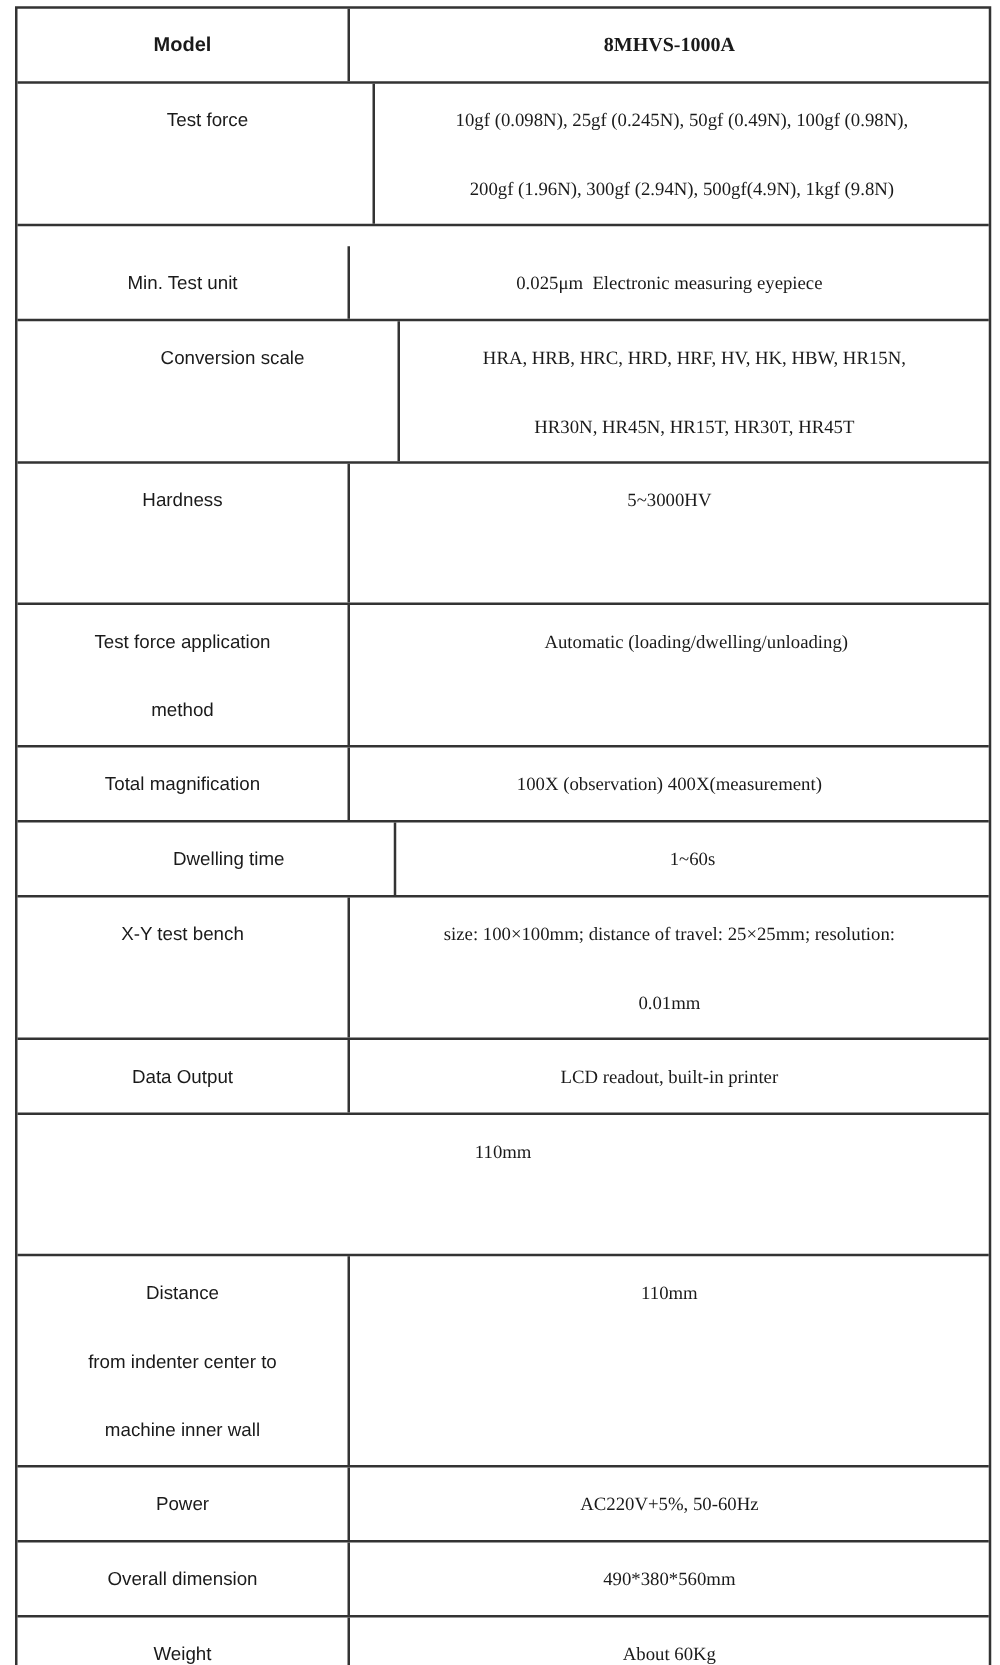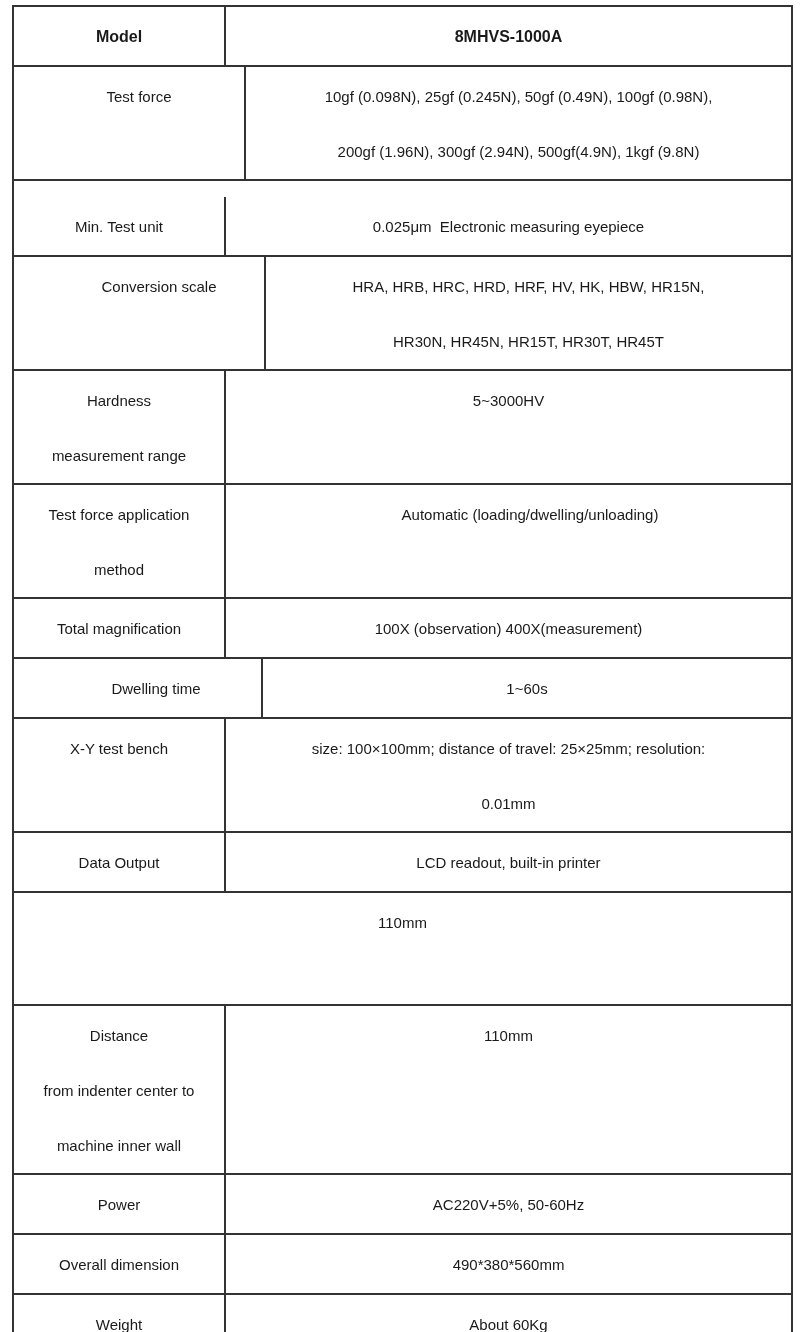--- a/index.html
+++ b/index.html
@@ -33,26 +33,27 @@
     border-bottom: none;
   }
   .cell {
     display: flex;
     flex-direction: column;
     justify-content: flex-start;
     padding-top: 2px;
     box-sizing: border-box;
   }
   .cell-label {
-    width: 212px;
+    width: 266px;
     border-right: 2px solid #333333;
   }
   .cell-value {
     flex: 1;
     min-width: 0;
+    font-family: Liberation Serif, serif;
   }
   .line {
     height: 55px;
     display: flex;
     align-items: center;
     justify-content: center;
     text-align: center;
     font-size: 15px;
     line-height: 1.2;
     white-space: pre;
@@ -96,21 +97,20 @@
         <div class="line">Conversion scale</div>
       </div>
       <div class="cell cell-value">
         <div class="line">HRA, HRB, HRC, HRD, HRF, HV, HK, HBW, HR15N,</div>
         <div class="line">HR30N, HR45N, HR15T, HR30T, HR45T</div>
       </div>
     </div>
     <div class="spec-row" style="min-height: 111px;">
       <div class="cell cell-label">
         <div class="line">Hardness</div>
-        <div class="line">measurement range</div>
       </div>
       <div class="cell cell-value">
         <div class="line">5~3000HV</div>
       </div>
     </div>
     <div class="spec-row" style="min-height: 111px; gap: 43px;">
       <div class="cell cell-label">
         <div class="line">Test force application</div>
         <div class="line">method</div>
       </div>

